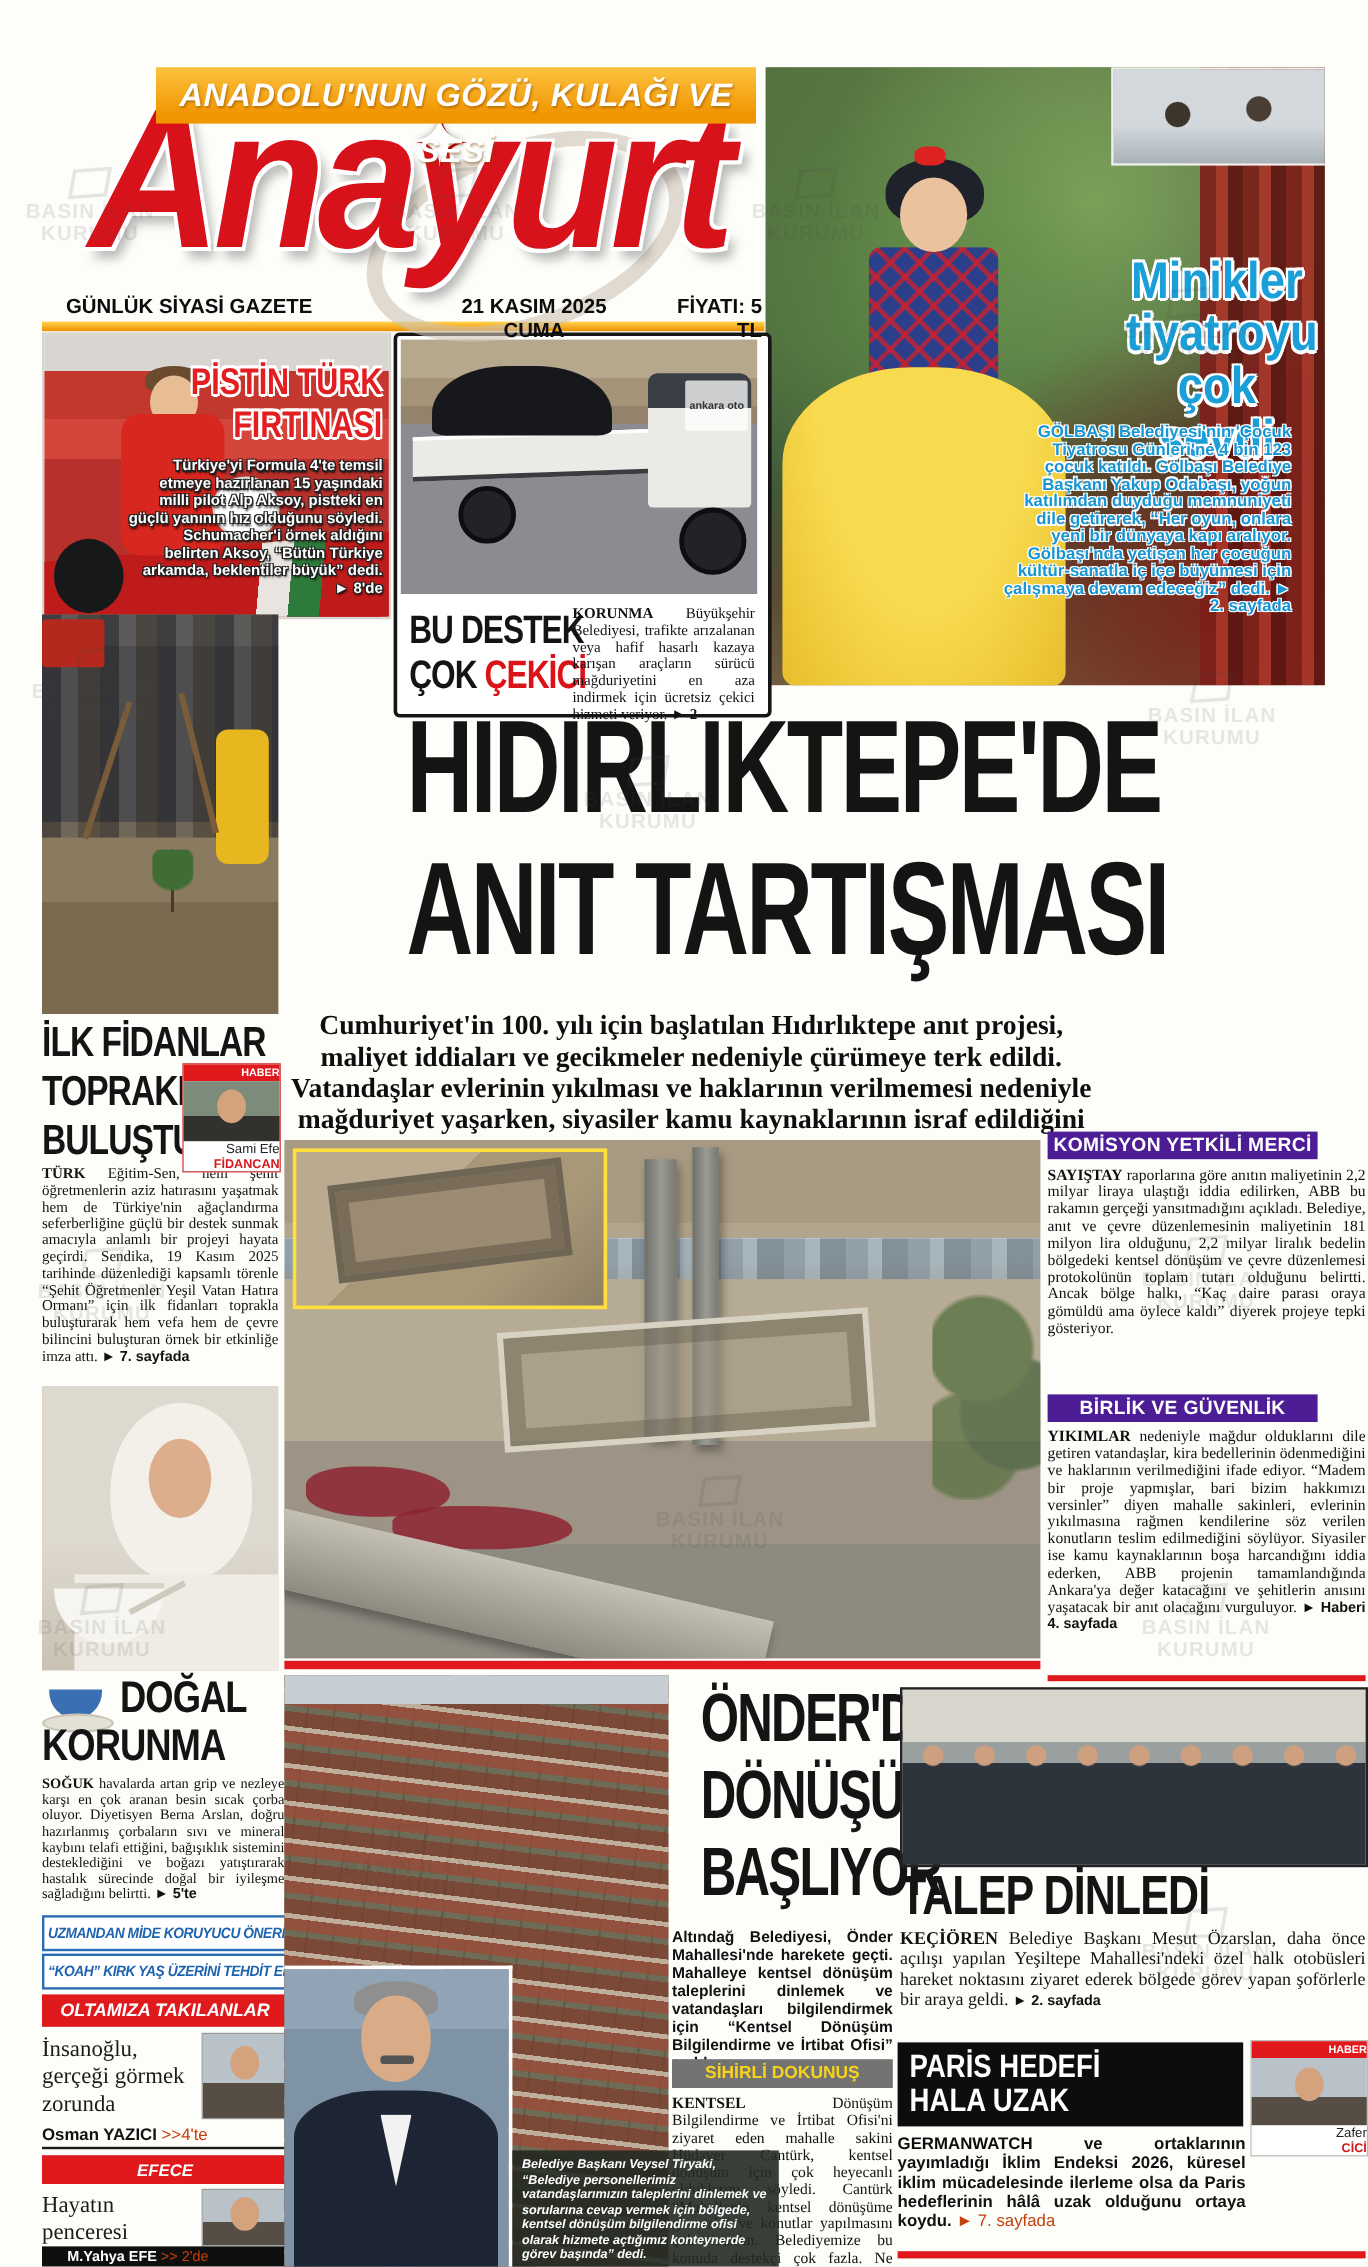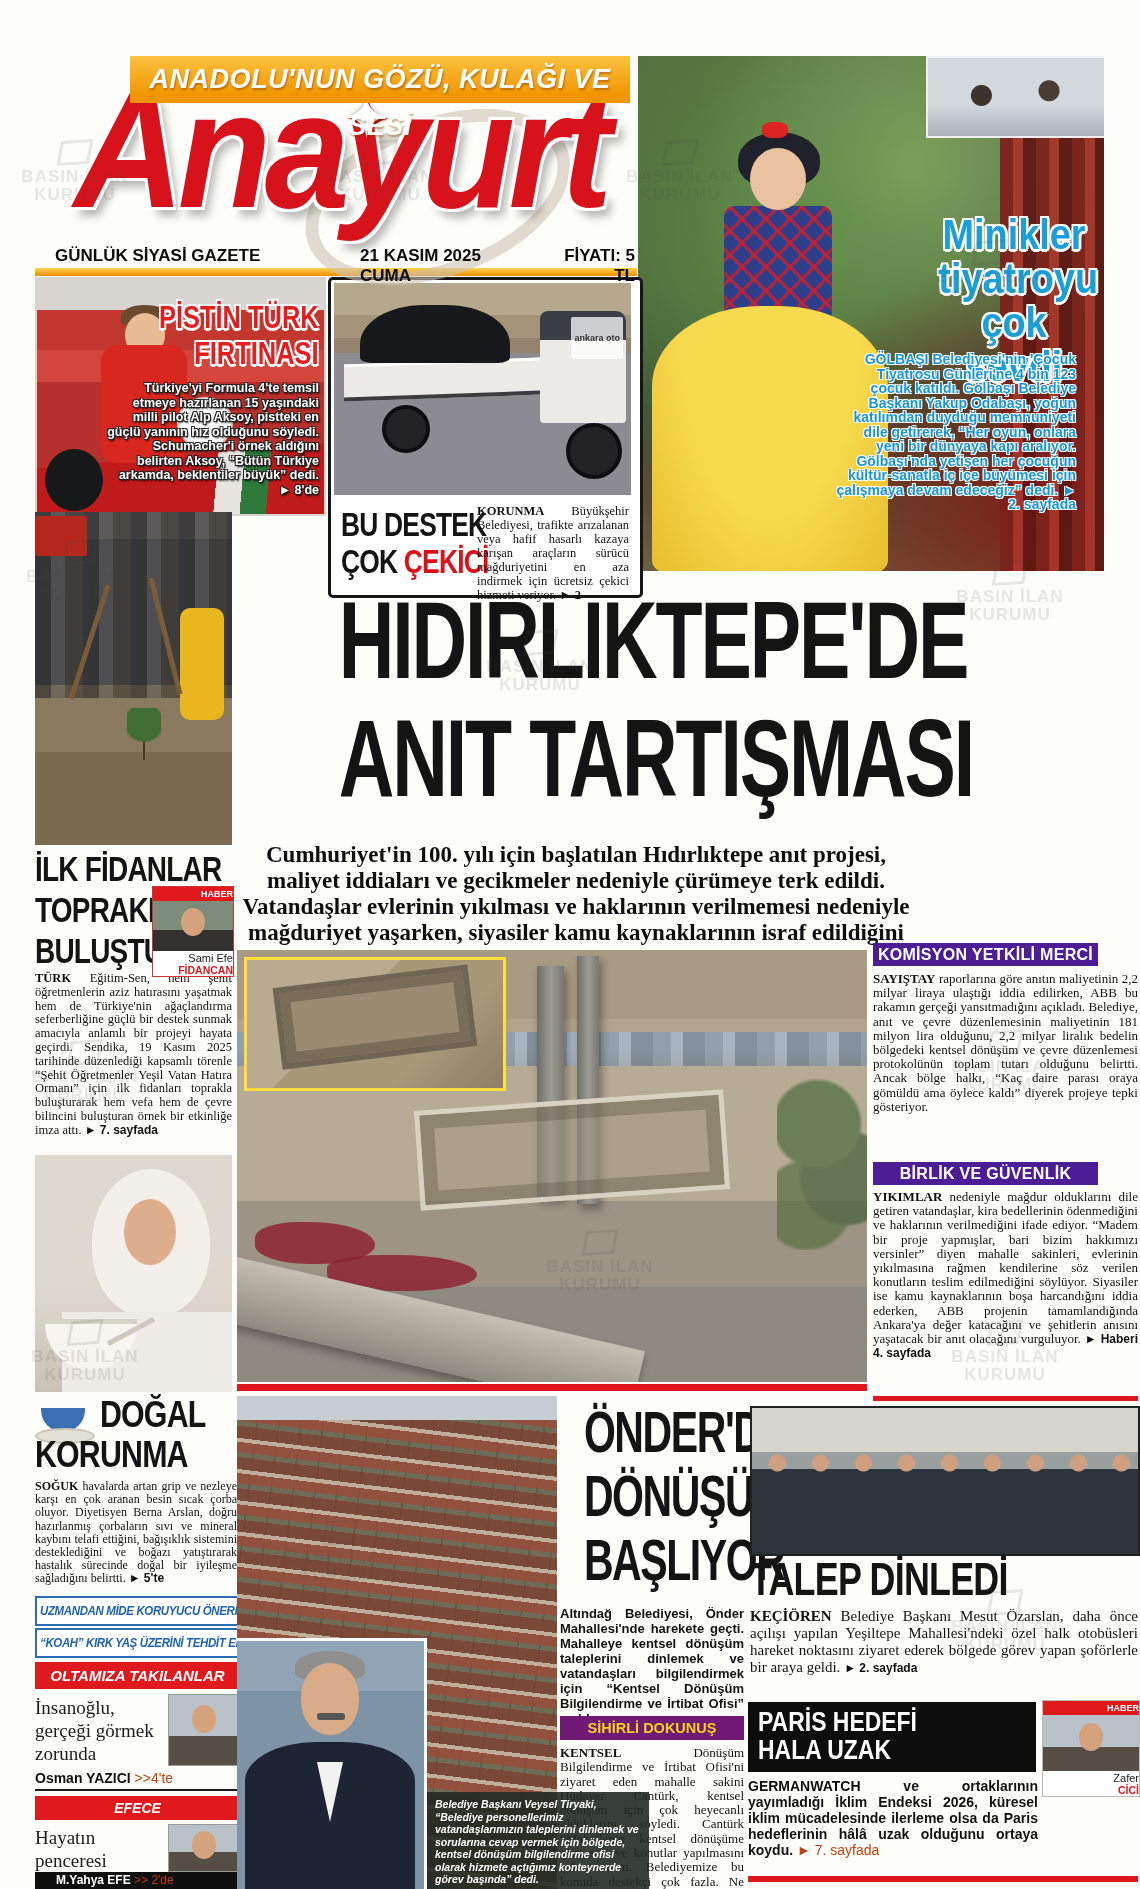--- a/index.html
+++ b/index.html
@@ -21,21 +21,21 @@
   #logo-swoosh{left:300px;top:118px;width:250px;height:132px;border:13px solid rgba(205,195,180,.6);
       border-radius:50%;transform:rotate(-20deg);z-index:1;}
   #logo{left:40px;top:58px;width:600px;height:195px;z-index:2;font-weight:bold;font-style:italic;
       font-size:166px;line-height:184px;text-align:center;color:#d8121b;letter-spacing:-7px;
       transform:scaleX(.92);transform-origin:center top;
       text-shadow:-3px -3px 0 #fff,3px -3px 0 #fff,-3px 3px 0 #fff,3px 3px 0 #fff,7px 9px 9px rgba(0,0,0,.28);}
   #logo-star{left:342px;top:84px;font-size:58px;color:#fff;z-index:3;
       text-shadow:0 0 5px rgba(0,0,0,.35),2px 2px 0 #c00;}
   .mh-info{top:246px;font-weight:bold;font-size:17px;color:#0c0c0c;z-index:5;}
   #mh-type{left:55px;}
-  #mh-date{left:360px;width:170px;}
+  #mh-date{left:360px;width:170px;text-align:center;}
   #mh-price{left:540px;width:95px;text-align:right;}
 
   
   .ph{position:absolute;overflow:hidden;}
 
   
   #ph-theater{left:638px;top:56px;width:466px;height:515px;background:
       radial-gradient(circle at 78% 88%,rgba(122,38,26,.95),transparent 42%),
       radial-gradient(circle at 30% 38%,rgba(98,145,72,.8),transparent 52%),
       radial-gradient(circle at 58% 22%,rgba(152,190,110,.7),transparent 46%),
@@ -238,21 +238,21 @@
   #ty-hair{left:58px;top:10px;width:70px;height:30px;background:#8f8f8f;border-radius:50% 50% 30% 30%;}
   #ty-must{left:80px;top:72px;width:28px;height:7px;background:#555;border-radius:3px;z-index:3;}
   #on-caption{left:427px;top:1792px;width:206px;height:97px;background:rgba(34,42,36,.9);color:#fff;
       font-weight:bold;font-style:italic;font-size:10.5px;line-height:12.5px;padding:6px 8px;z-index:6;}
   .on-h{position:absolute;left:557px;width:192px;text-align:center;font-weight:bold;color:#141414;
       font-size:57px;line-height:1;letter-spacing:-2px;transform:scaleX(.72);transform-origin:center top;
       white-space:nowrap;}
   #on-h1{top:1404px;} #on-h2{top:1468px;} #on-h3{top:1532px;}
   #on-intro{left:560px;top:1606px;width:184px;font-weight:bold;font-size:13px;line-height:15px;
       text-align:justify;}
-  #on-kicker{left:560px;top:1716px;width:184px;background:#701a75;color:#f6d21d;font-weight:bold;
+  #on-kicker{left:560px;top:1716px;width:184px;background:#737373;color:#f6d21d;font-weight:bold;
       font-size:14.5px;height:24px;line-height:24px;text-align:center;}
   #on-body{left:560px;top:1746px;width:184px;height:143px;overflow:hidden;
       font-family:"Liberation Serif",serif;font-size:13px;line-height:14.3px;text-align:justify;}
 
   
   #rule-right{left:873px;top:1396px;width:265px;height:5px;background:#e0181d;}
   #ph-group{left:750px;top:1406px;width:386px;height:146px;border:2px solid #222;
       background-image:radial-gradient(circle at 50% 50%,#cfa07f 8px,transparent 9px),
         linear-gradient(180deg,#d8d5cd 0 30%,#9aa09f 30% 42%,#2e343c 42% 100%);
       background-size:43px 30px,100% 100%;background-position:4px 40px,0 0;

